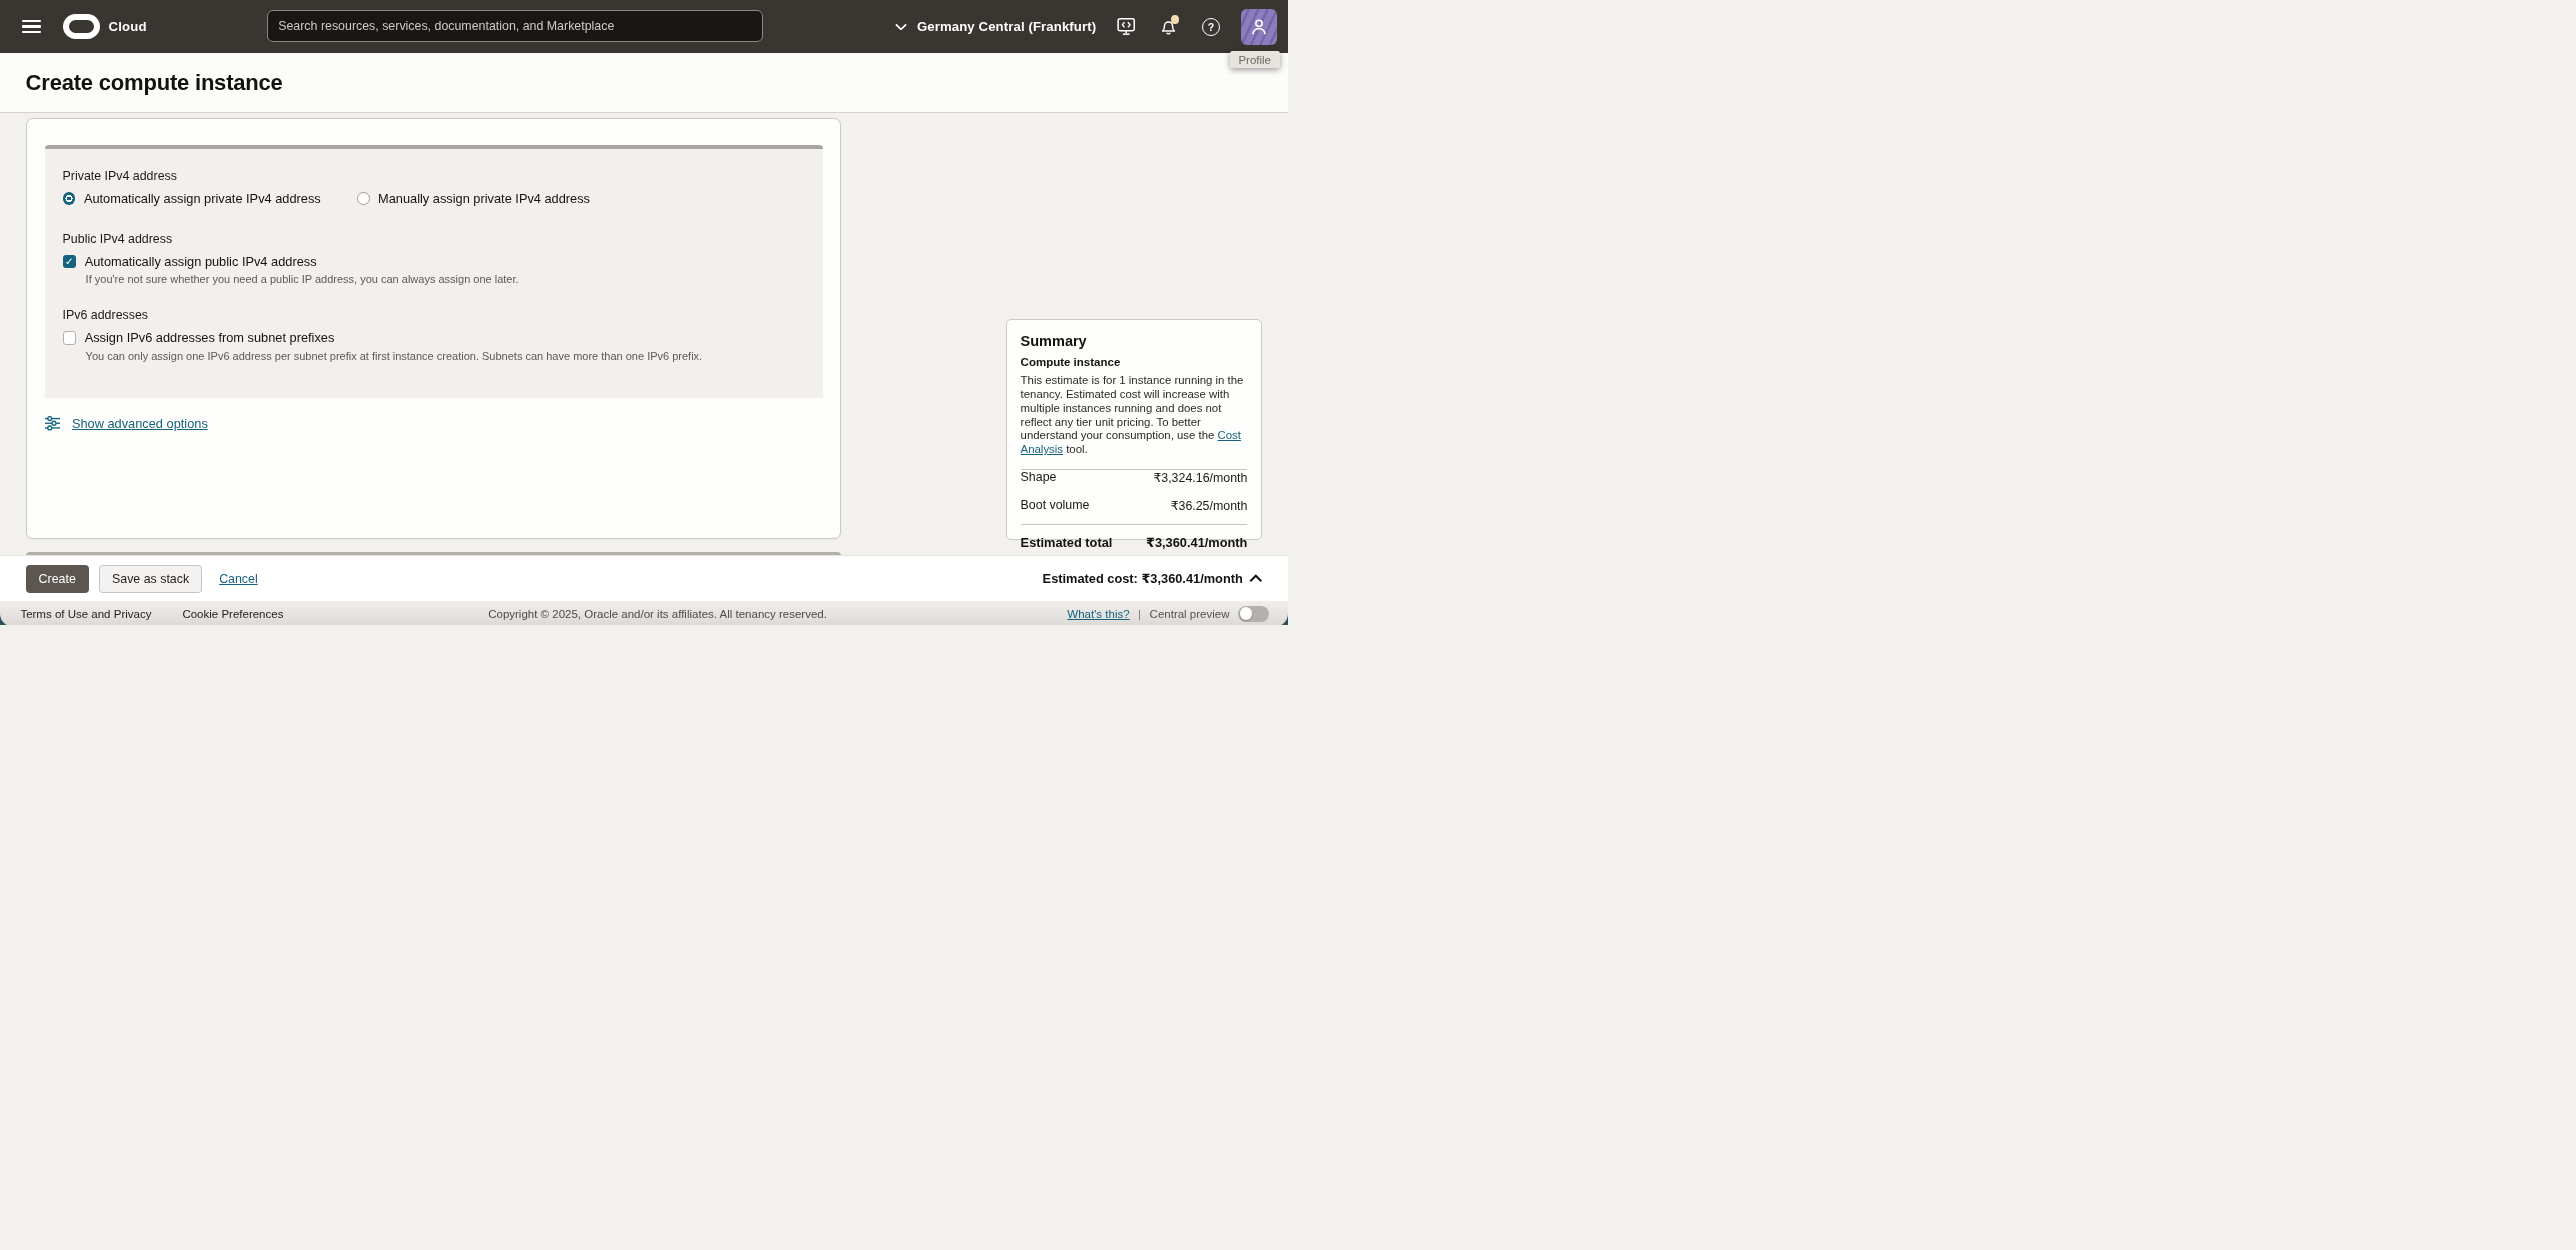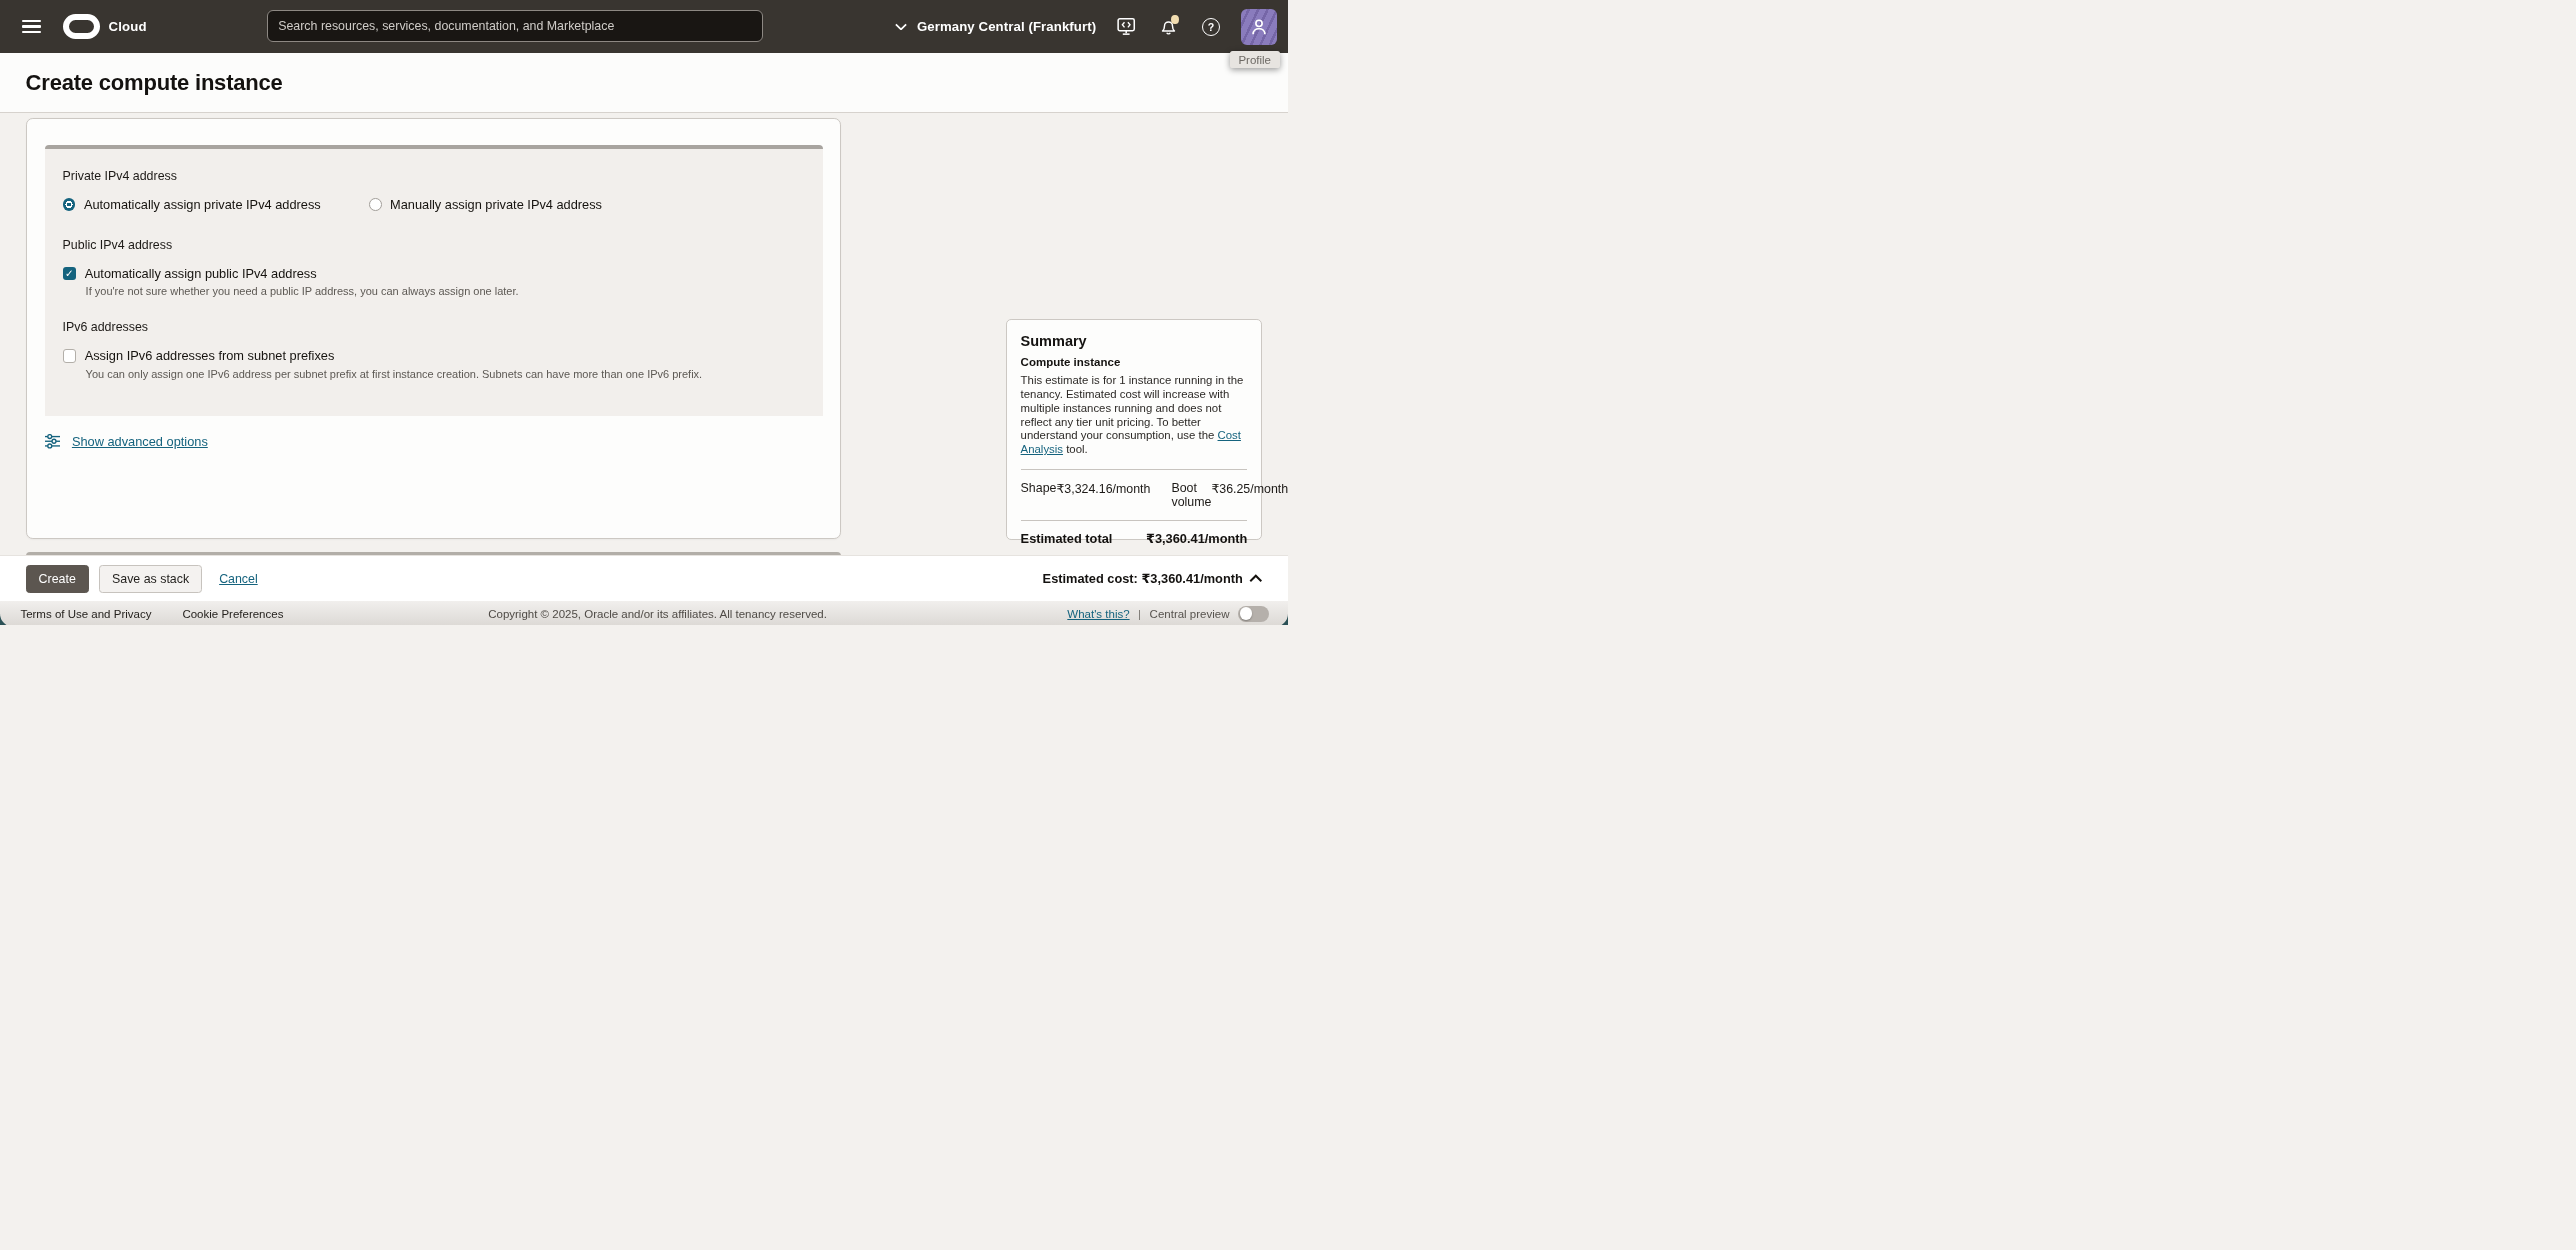--- a/index.html
+++ b/index.html
@@ -37,21 +37,21 @@
 
   
   .content{position:relative;height:442px;background:#f3f1ee;}
   .main-card{position:absolute;left:25.6px;top:5.1px;width:815px;height:421px;box-sizing:border-box;
              background:#fdfdfc;border:0.9px solid #ccc8c3;border-radius:6.8px;
              padding:25.6px 17px 0 18px;box-shadow:0 0.9px 1.7px rgba(0,0,0,.04);}
   .section-card{background:#f2efec;border-radius:5.1px 5.1px 0 0;position:relative;padding:0 18px 36px 18px;}
   .section-card::before{content:"";display:block;height:4.3px;background:#a8a49f;border-radius:5.1px 5.1px 0 0;margin:0 -18px 0 -18px;}
   .section-heading{font-size:18px;font-weight:400;color:#16130f;padding-top:25px;}
   .field-label{font-size:12.4px;color:#1d1a17;margin-top:20.4px;}
-  .choice-row{display:flex;align-items:center;margin-top:14px;gap:48px;}
+  .choice-row{display:flex;align-items:center;margin-top:8px;gap:36px;}
   .choice{display:flex;align-items:center;gap:8.5px;cursor:pointer;}
   .radio{width:12.8px;height:12.8px;border-radius:50%;box-sizing:border-box;flex:none;}
   .radio.sel{background:radial-gradient(circle,#15637e 0 2px,#fff 2px 3.6px,#15637e 3.6px 100%);}
   .radio.unsel{background:#fff;border:1.3px solid #a29e99;}
   .checkbox{width:13.6px;height:13.6px;border-radius:3px;box-sizing:border-box;flex:none;position:relative;}
   .checkbox.on{background:#15637e;}
   .checkbox.on::before{content:"✓";position:absolute;left:0;top:0;width:13.6px;height:13.6px;line-height:13.6px;
                        text-align:center;color:#fff;font-size:10.2px;font-weight:700;}
   .checkbox.off{background:#fff;border:1.3px solid #b3afa9;}
   .choice-label{font-size:12.8px;color:#16130f;}
@@ -68,21 +68,21 @@
   .advanced-link{font-size:12.8px;}
   .next-card-peek{position:absolute;left:25.6px;top:439px;width:815px;height:4.3px;background:#b2aea8;border-radius:6.8px 6.8px 0 0;}
 
   
   .summary-card{position:absolute;left:1006px;top:206px;width:256px;height:221px;box-sizing:border-box;
                 background:#fdfdfc;border:0.9px solid #ccc8c3;border-radius:5.1px;padding:12.8px 13.6px;}
   .summary-h{font-size:14.5px;font-weight:700;color:#141210;}
   .summary-sub{font-size:11.5px;font-weight:700;margin-top:7.7px;color:#141210;}
   .summary-desc{font-size:11.4px;line-height:1.2;color:#2c2926;margin-top:6px;}
   .summary-divider{height:0.9px;background:#c8c4bf;margin-top:12px;}
-  .sum-rows{margin-top:11px;display:flex;flex-direction:row;gap:21px;}
+  .sum-rows{display:flex;flex-direction:column;gap:13px;}
   .sum-row{display:flex;justify-content:space-between;font-size:12.4px;color:#1d1a17;}
   .sum-total{display:flex;justify-content:space-between;font-size:12.8px;font-weight:700;margin-top:10.2px;color:#141210;}
   .divider2{height:0.9px;background:#c8c4bf;margin-top:11px;}
 
   
   .action-bar{position:relative;height:46px;background:#fff;border-top:0.9px solid #e6e3df;
               display:flex;align-items:center;padding:0 25.6px;box-sizing:border-box;z-index:5;}
   .btn{font-family:inherit;font-size:12.4px;border-radius:3.4px;padding:6px 12px;cursor:pointer;}
   .btn-primary{background:#5c5650;color:#fff;border:0.9px solid #5c5650;}
   .btn-secondary{background:#f4f2f0;color:#211f1c;border:0.9px solid #c7c3be;margin-left:10.2px;}

